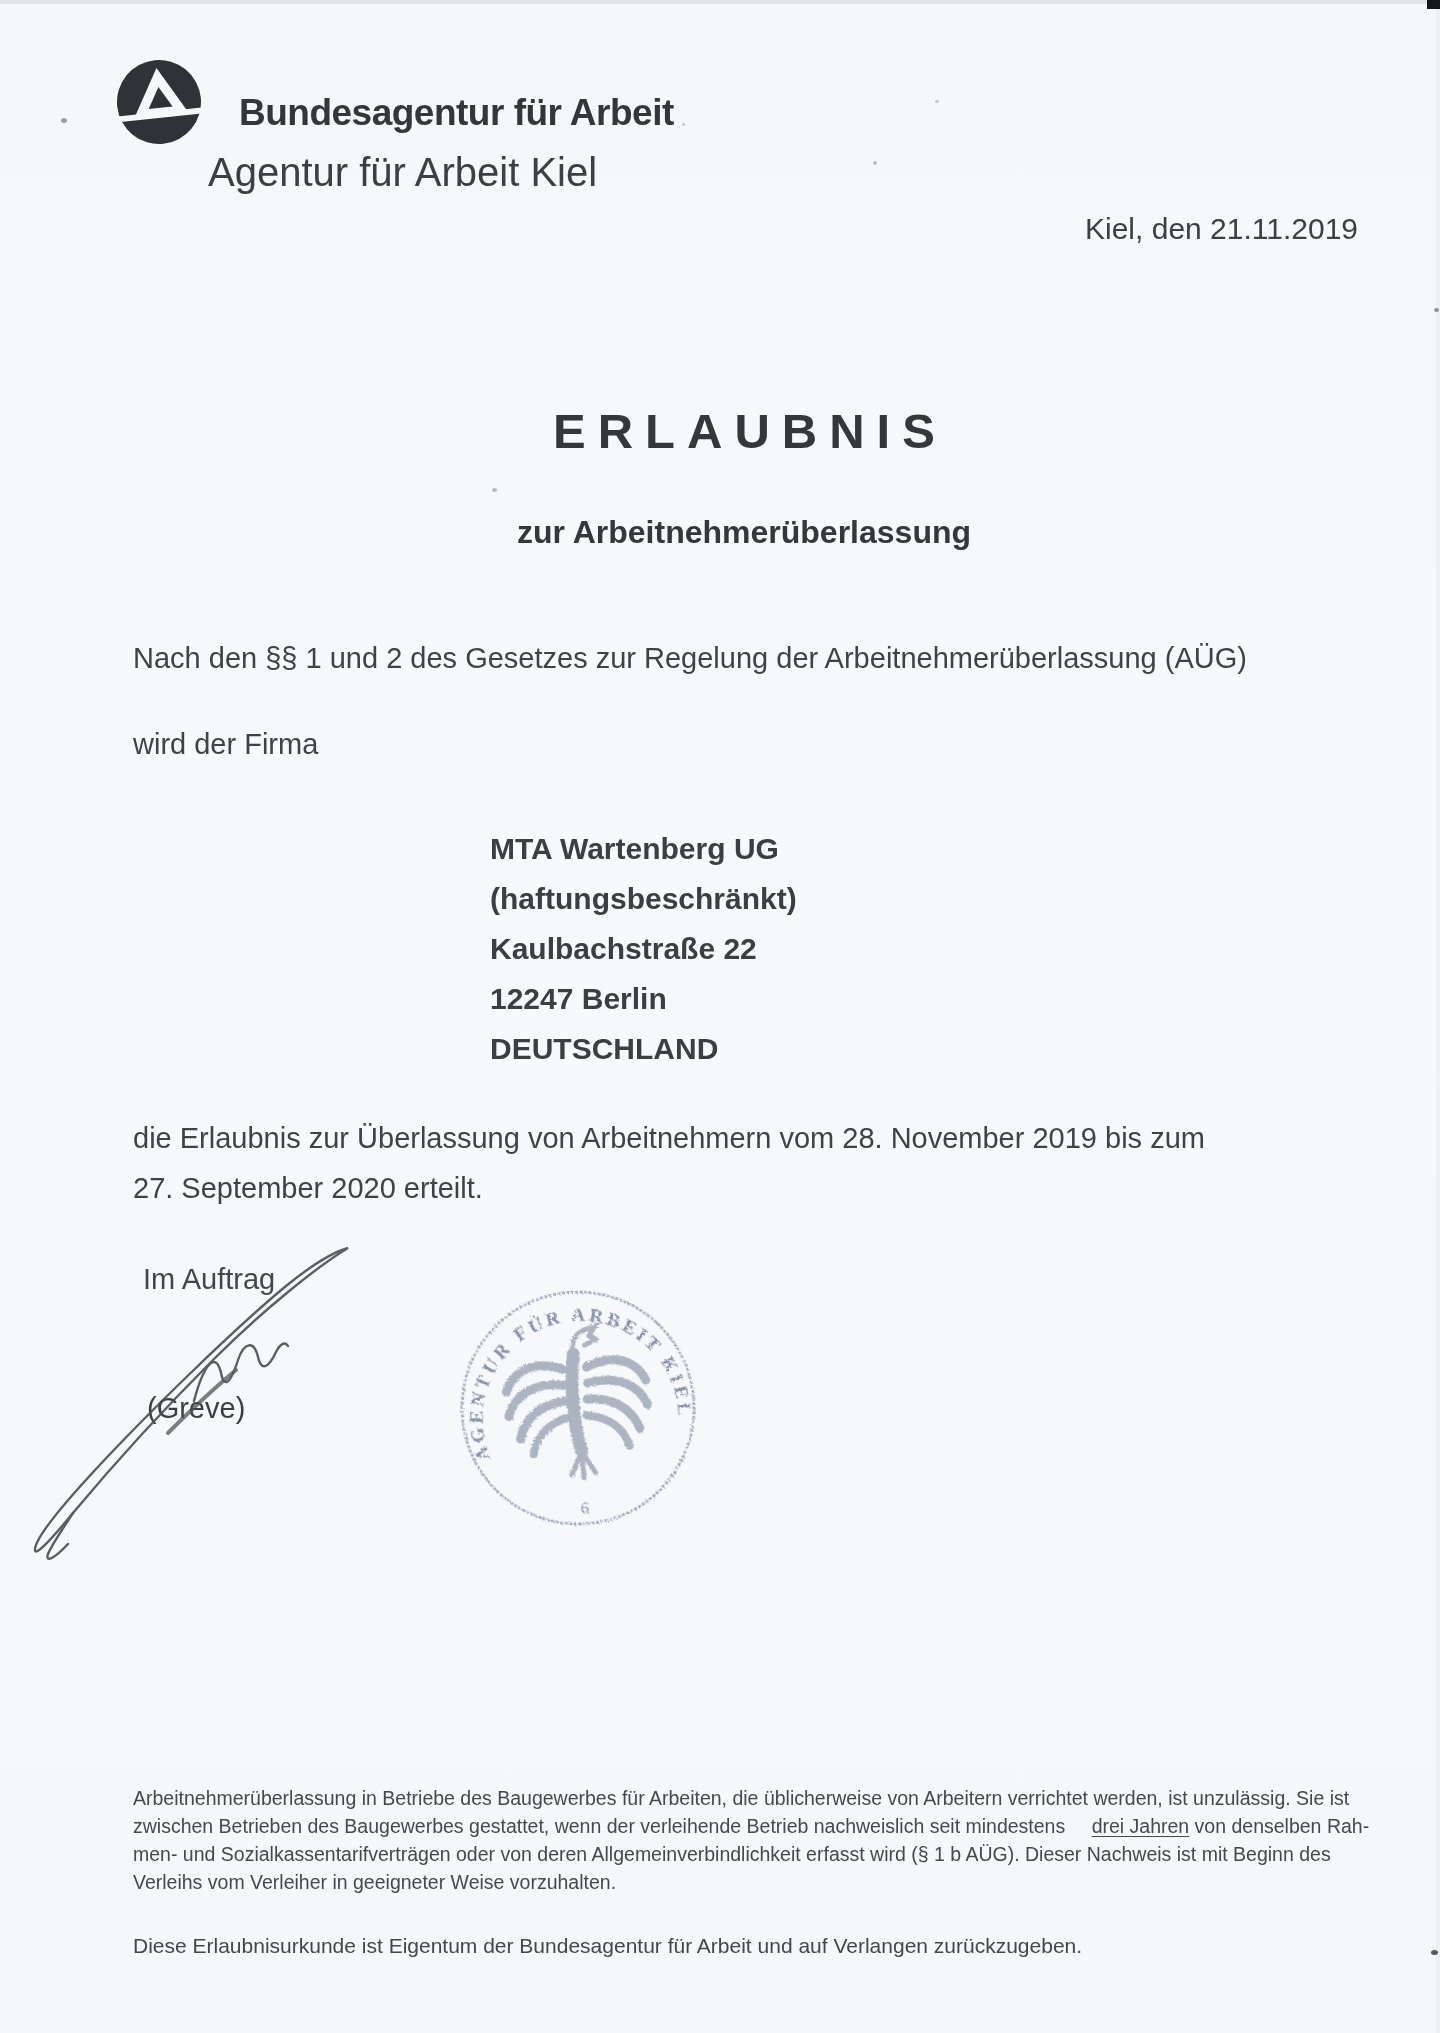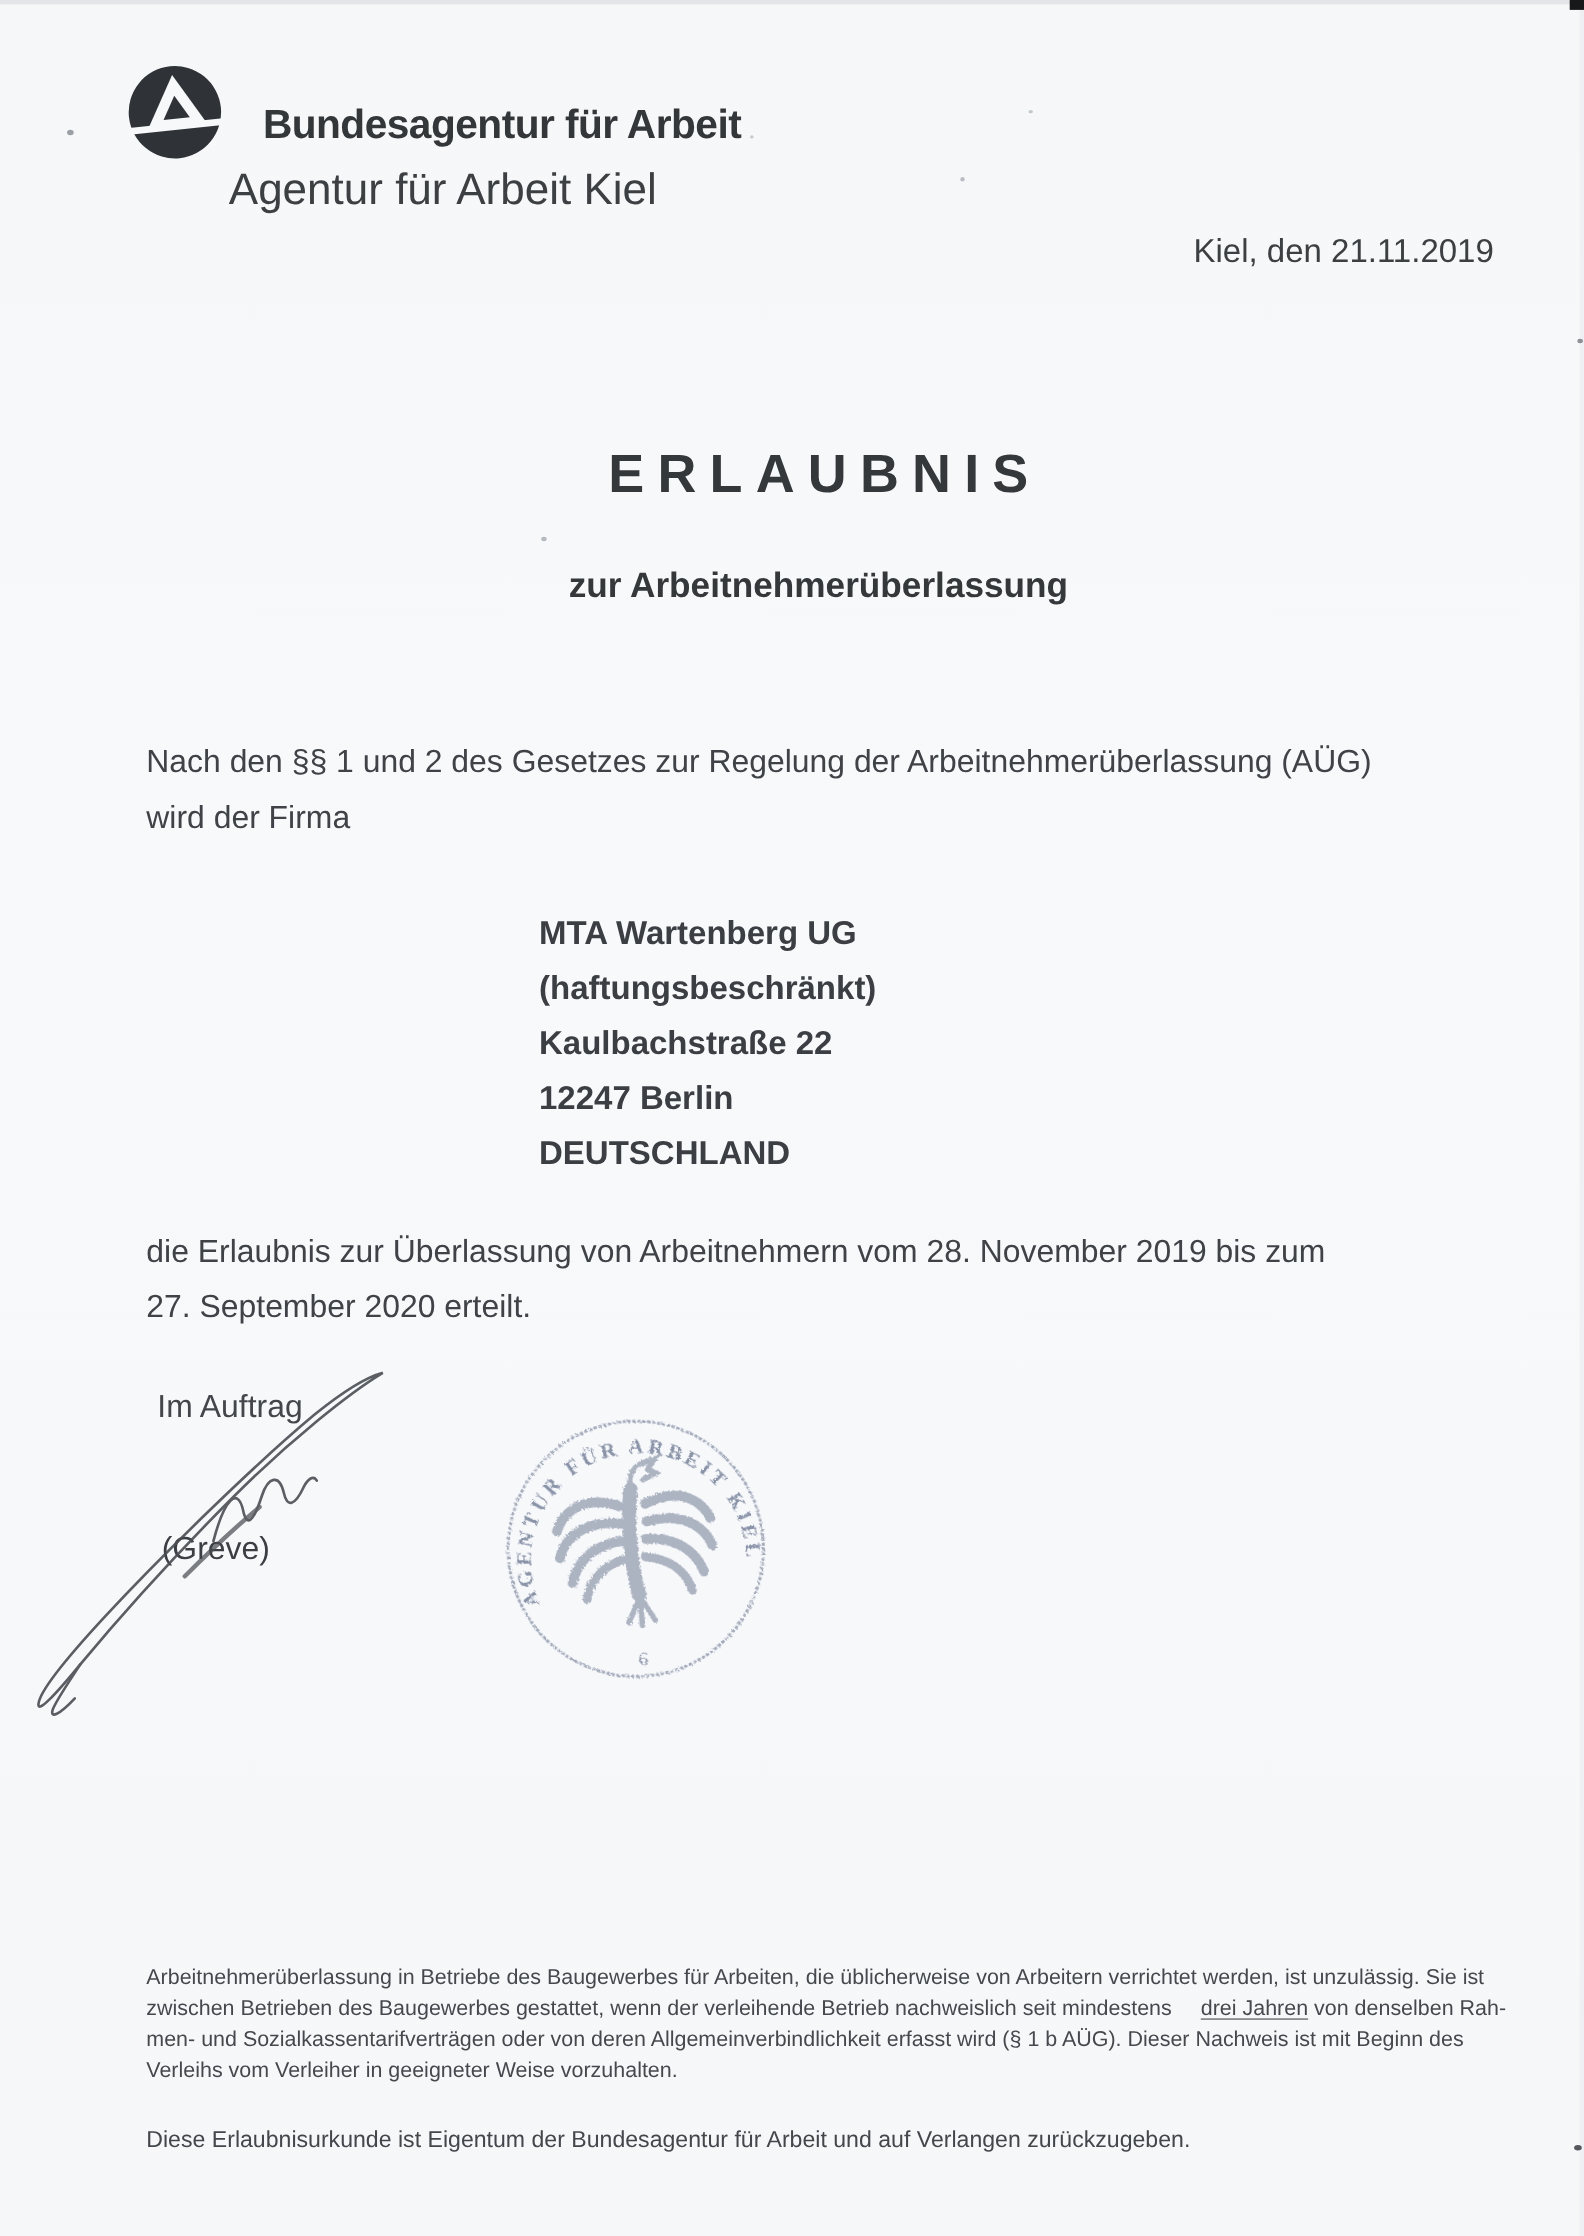--- a/index.html
+++ b/index.html
@@ -14,21 +14,21 @@
   .abs{position:absolute;white-space:nowrap;}
   
   .brand{left:207px;top:92px;font-size:37px;font-weight:bold;color:#33373a;letter-spacing:-.5px;margin-left:32px;}
   .agency{left:208px;top:150px;font-size:40px;color:#3c4043;}
   .dateline{left:1085px;top:212px;font-size:30px;color:#3c4043;}
   
   .title{left:553px;top:403px;font-size:49px;font-weight:bold;letter-spacing:12px;color:#34383b;}
   .subtitle{left:517px;top:514px;font-size:32px;font-weight:bold;color:#34383b;}
   
   .body-line{font-size:29px;color:#3f4347;}
-  .intro1{left:133px;top:677px;}
+  .intro1{left:133px;top:642px;}
   .intro2{left:133px;top:728px;}
   .address{left:490px;top:824px;font-size:30px;font-weight:bold;color:#3b3f43;line-height:50px;}
   .grant1{left:133px;top:1122px;}
   .grant2{left:133px;top:1172px;}
   .im-auftrag{left:143px;top:1263px;font-size:29px;}
   .greve{left:147px;top:1392px;font-size:29px;color:#3b3f43;}
   
   .footnote{left:133px;top:1784px;font-size:19.5px;line-height:28px;color:#45494d;width:1220px;}
   .footnote .u{text-decoration:underline;text-underline-offset:3px;margin-left:21px;}
   .return-note{left:133px;top:1934px;font-size:21px;color:#43474b;}

